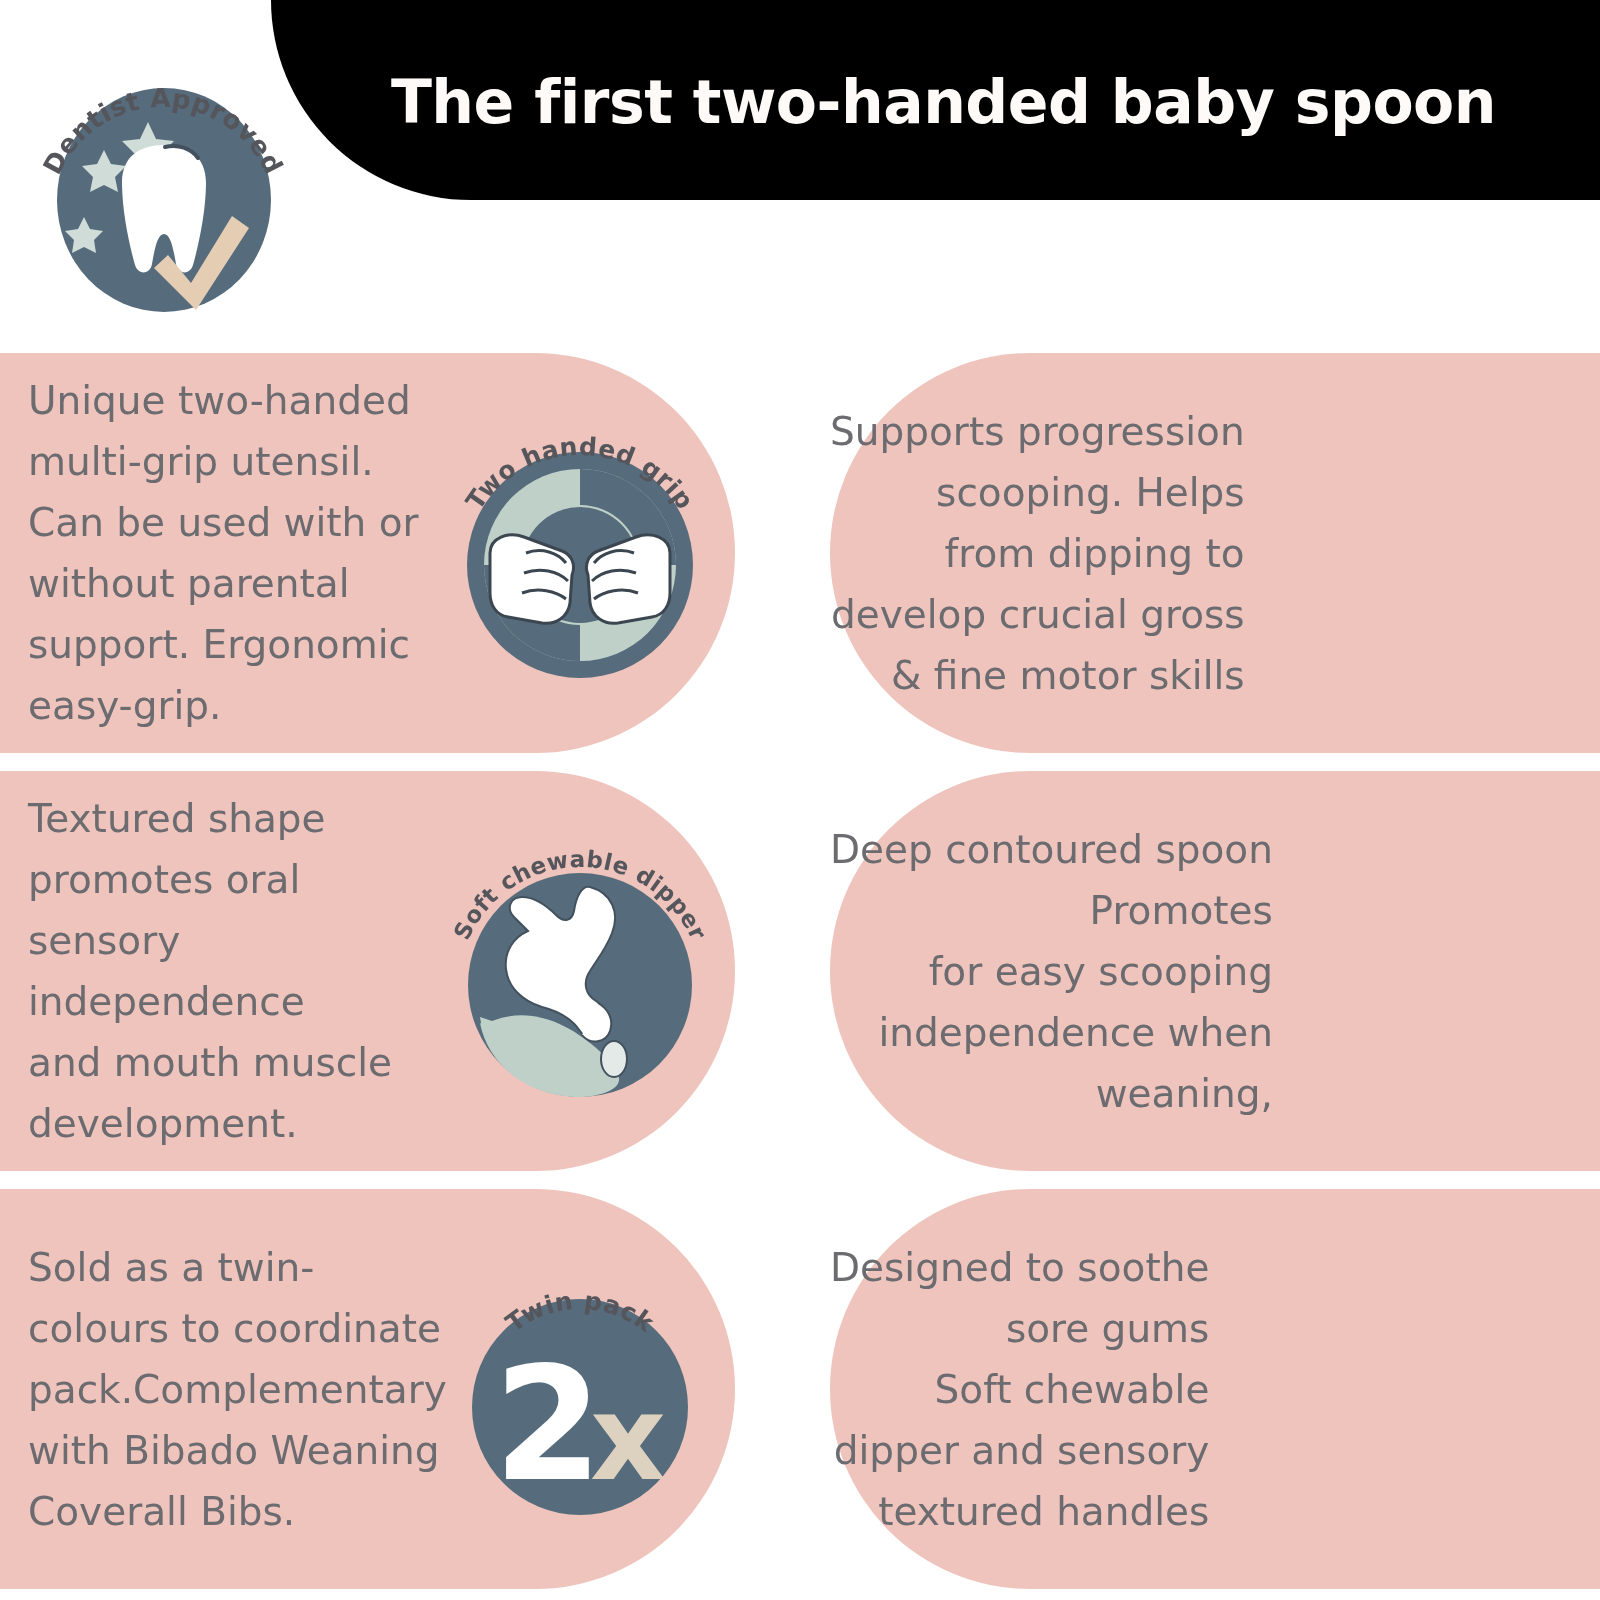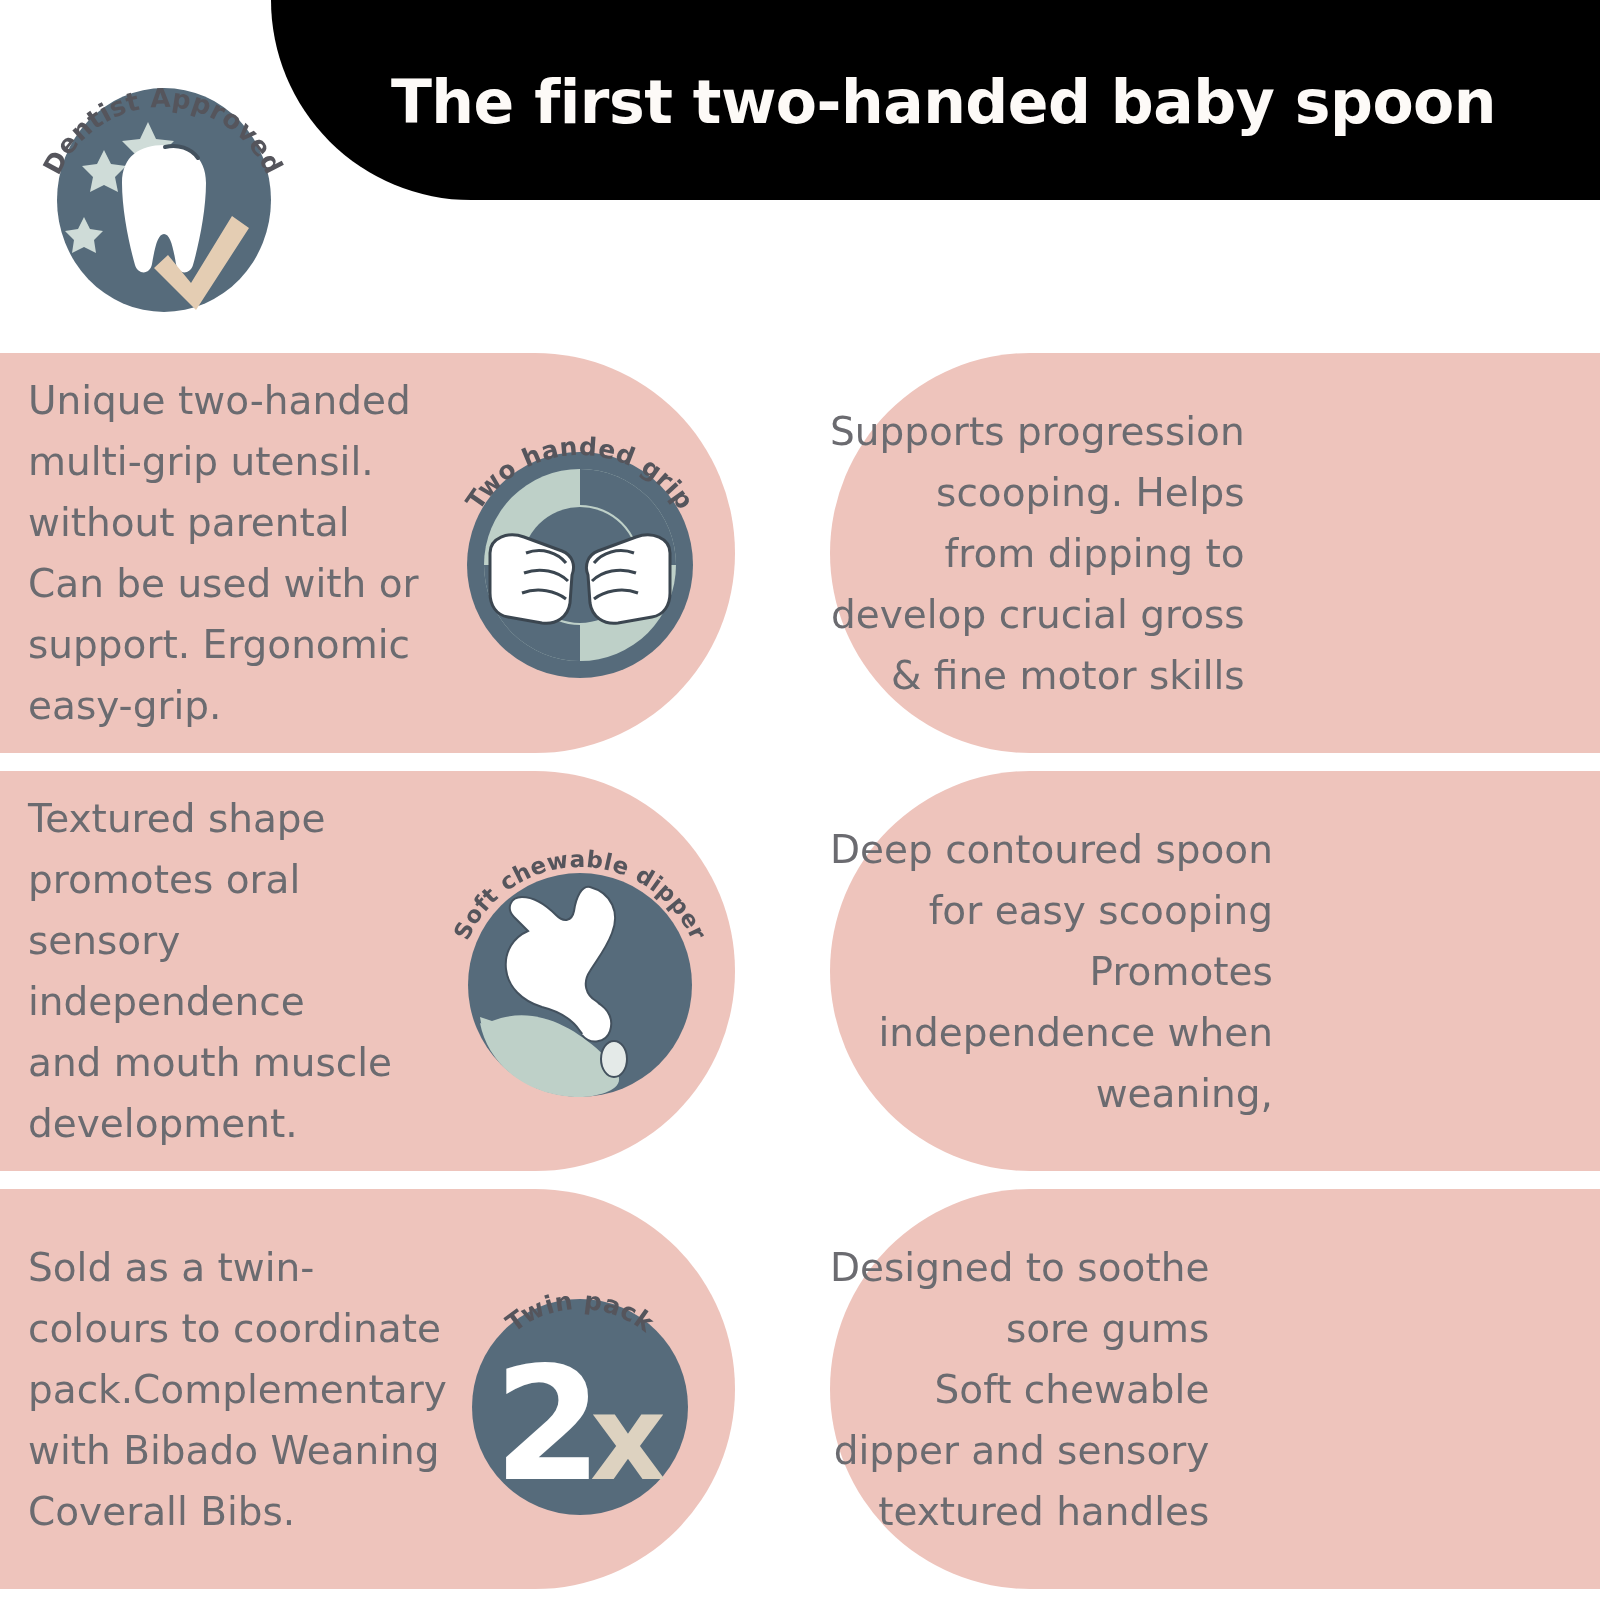--- a/index.html
+++ b/index.html
@@ -118,22 +118,22 @@
 <div id="header">
   <div id="header-title">The first two-handed baby spoon</div>
 </div>
 
 <div class="row row-1">
 
   <div class="panel panel-left">
     <div class="copy copy-left">
       <div>Unique two-handed</div>
       <div>multi-grip utensil.</div>
+      <div>Can be used with or</div>
       <div>without parental</div>
-      <div>Can be used with or</div>
       <div>support. Ergonomic</div>
       <div>easy-grip.</div>
     </div>
   </div>
 
   <div class="badge badge-l">
     <svg viewBox="0 0 300 300">
       <defs>
           <path id="arc1" d="M 32 170 A 118 118 0 0 1 268 170" fill="none"></path>
         </defs>
@@ -239,22 +239,22 @@
       <ellipse cx="162" cy="222" rx="40" ry="46" fill="#ffffff" stroke="#43515e" stroke-width="2"></ellipse>
       <text class="arc-text arc-text-sm">
         <textPath href="#arc4" startOffset="50%" text-anchor="middle">Deep contoured spoon</textPath>
       </text>
     </svg>
   </div>
 
   <div class="panel panel-right">
     <div class="copy copy-right">
       <div>Deep contoured spoon</div>
+      <div>Promotes</div>
       <div>for easy scooping</div>
-      <div>Promotes</div>
       <div>independence when</div>
       <div>weaning,</div>
     </div>
   </div>
 </div>
 
 <div class="row row-3">
 
   <div class="panel panel-left">
     <div class="copy copy-left">

